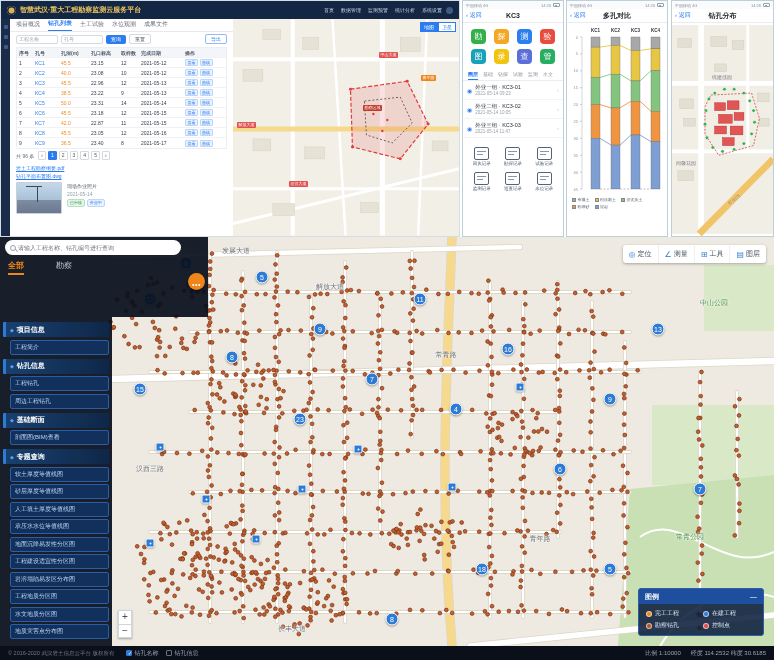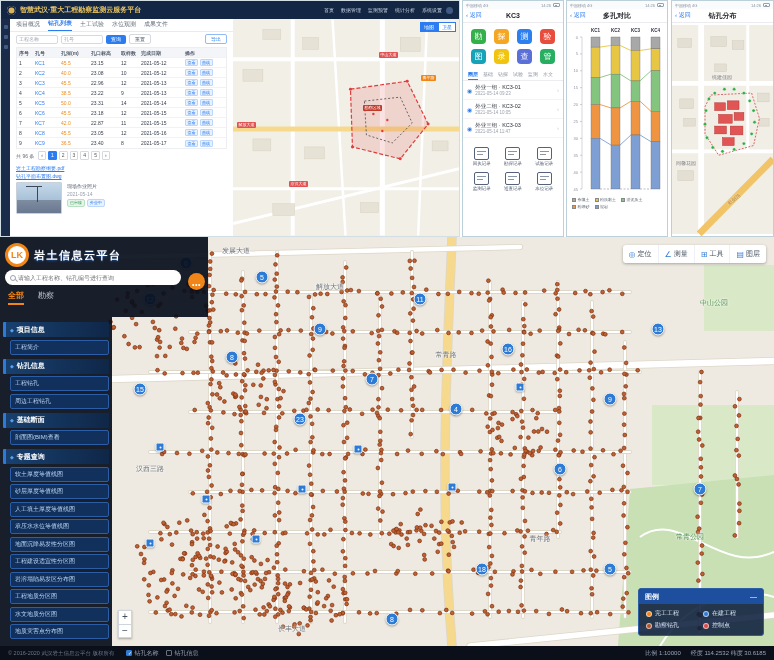--- a/index.html
+++ b/index.html
@@ -109,21 +109,21 @@
 .top-panel{position:absolute;left:0;top:0;width:208px;height:80px;background:rgba(9,15,28,.93);z-index:6;padding:3px 5px;}
 .brand{display:flex;align-items:center;gap:5px;height:30px;}
 .lk{width:24px;height:24px;border-radius:50%;background:#fff;border:3px solid #f08519;color:#f08519;font-weight:bold;font-size:9px;display:flex;align-items:center;justify-content:center;}
 .brand-title{color:#fff;font-size:11px;font-weight:bold;letter-spacing:1.5px;text-shadow:0 1px 2px #1d4f9e;white-space:nowrap;}
 .searchbar{height:15px;background:#fff;border-radius:8px;display:flex;align-items:center;gap:2px;padding:0 5px;width:176px;}
 .mag{width:6px;height:6px;border:1px solid #9aa2ad;border-radius:50%;position:relative;flex:0 0 auto;}
 .mag::after{content:"";position:absolute;width:3px;height:1px;background:#9aa2ad;right:-2.5px;bottom:-1px;transform:rotate(45deg);}
 .searchbar input{border:none;outline:none;flex:1;font-size:6px;color:#333;background:transparent;min-width:0;}
 .assist{position:absolute;right:4px;top:36px;width:17px;height:17px;border-radius:50%;background:#f08519;box-shadow:0 1px 3px rgba(0,0,0,.4);display:flex;align-items:center;justify-content:center;}
 .assist-dots::before{content:"•••";color:#fff;font-size:7px;letter-spacing:.5px;}
-.ptabs{display:flex;gap:14px;margin-top:5px;padding:0 3px;}
+.ptabs{display:flex;gap:32px;margin-top:5px;padding:0 3px;}
 .ptab{font-size:8px;color:#c7d0dd;padding-bottom:2px;}
 .ptab.active{color:#f08519;border-bottom:2px solid #f08519;font-weight:bold;}
 .p-sidebar{position:absolute;left:0;top:80px;bottom:14px;width:112px;background:rgba(9,15,28,.93);z-index:5;overflow:hidden;padding:3px 0;}
 .m-section{margin:2px 3px 4px;}
 .m-header{background:linear-gradient(90deg,#18406f,#0f2748);border-left:3px solid #2e7bd6;color:#fff;font-size:7px;font-weight:bold;padding:2.5px 4px;display:flex;align-items:center;gap:3px;border-radius:1px;}
 .m-hicon{color:#5aa0f0;font-size:5px;}
 .m-item{margin:2.5px 0 0 7px;background:#11305c;border:1px solid #2b5ea6;color:#bcd6f5;font-size:6px;padding:2px 4px;border-radius:2px;white-space:nowrap;overflow:hidden;}
 .map-toolbar{position:absolute;right:8px;top:8px;height:18px;background:#fff;border-radius:3px;box-shadow:0 1px 3px rgba(0,0,0,.3);display:flex;align-items:center;z-index:6;}
 .tool{display:flex;align-items:center;gap:2px;padding:0 6px;border-left:1px solid #eef0f3;height:100%;}
 .tool:first-child{border-left:none;}
@@ -1832,24 +1832,20 @@
           <span class="plabel" style="left: 446px; top: 118px;">常青路</span>
           <span class="plabel" style="left: 150px; top: 232px;">汉西三路</span>
           <span class="plabel" style="left: 540px; top: 302px;">青年路</span>
           <span class="plabel" style="left: 292px; top: 392px;">长丰大道</span>
           <span class="plabel green" style="left: 690px; top: 300px;">常青公园</span>
           <span class="plabel green" style="left: 714px; top: 66px;">中山公园</span>
         </div>
     </div>
 
     <div class="top-panel">
-      <div class="brand">
-        <span class="lk">LK</span>
-        <span class="brand-title">岩土信息云平台</span>
-      </div>
       <div class="searchbar">
         <span class="mag"></span>
         <input placeholder="请输入工程名称、钻孔编号进行查询" style="">
       </div>
       <div class="ptabs">
           <span class="ptab active">全部</span>
           <span class="ptab">勘察</span>
         </div>
     </div>
     <div class="assist" style="position: absolute; z-index: 7; left: 188px; top: 36px; right: auto;">

